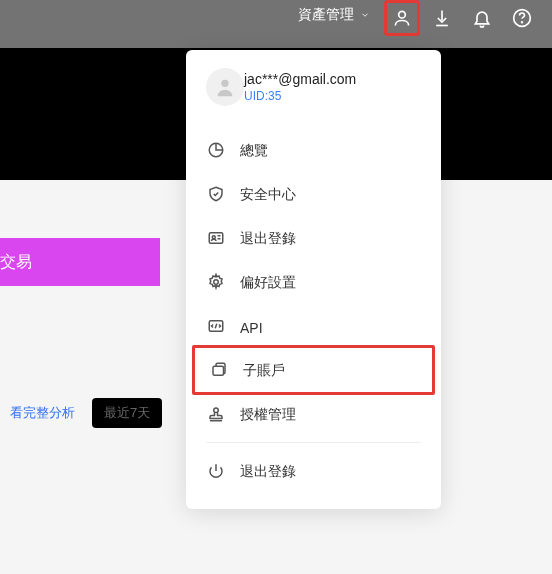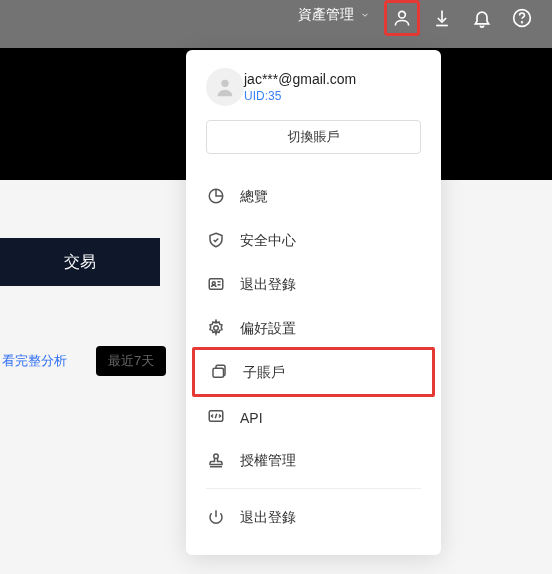--- a/index.html
+++ b/index.html
@@ -46,37 +46,37 @@
       background: #000;
       height: 132px;
       width: 100%;
     }
     .content-area {
       background: #f5f5f5;
       position: relative;
       height: calc(574px - 48px - 132px);
     }
     .trade-btn {
-      background: #0f172a;
+      background: #d946ef;
       color: #fff;
       width: 160px;
       height: 48px;
       display: flex;
       align-items: center;
-      justify-content: center;
+      justify-content: flex-start;
       font-size: 16px;
       margin-top: 58px;
       cursor: pointer;
     }
     .bottom-pills {
       display: flex;
       align-items: center;
-      gap: 29px;
-      margin-top: 60px;
-      padding-left: 2px;
+      gap: 17px;
+      margin-top: 112px;
+      padding-left: 10px;
     }
     .link-text {
       color: #2e6ff2;
       font-size: 13px;
       cursor: pointer;
     }
     .pill {
       background: #000000;
       color: #666;
       font-size: 13px;
@@ -221,23 +221,20 @@
       <svg width="22" height="22" viewBox="0 0 24 24" fill="currentColor">
           <circle cx="12" cy="8" r="4"></circle>
           <path d="M4 22c0-4 4-7 8-7s8 3 8 7z"></path>
         </svg>
     </div>
     <div class="user-info">
       <div class="email">jac***@gmail.com</div>
       <div class="uid">UID:35</div>
     </div>
   </div>
-  <div class="switch-btn">
-    <span>切換賬戶</span>
-  </div>
 
   <div class="menu-list">
     <div class="menu-item">
       <span class="mi-icon">
         <svg width="18" height="18" viewBox="0 0 24 24" fill="none" stroke="currentColor" stroke-width="2">
             <circle cx="12" cy="12" r="9"></circle>
             <path d="M12 3v9h9"></path>
           </svg>
       </span>
       <span>總覽</span>
@@ -265,40 +262,40 @@
     </div>
     <div class="menu-item">
       <span class="mi-icon">
         <svg width="18" height="18" viewBox="0 0 24 24" fill="none" stroke="currentColor" stroke-width="2">
             <circle cx="12" cy="12" r="3"></circle>
             <path d="M12 2l1 3 3-1 1 3 3 1-1 3 1 3-3 1-1 3-3-1-1 3-1-3-3 1-1-3-3-1 1-3-1-3 3-1 1-3 3 1z"></path>
           </svg>
       </span>
       <span>偏好設置</span>
     </div>
-    <div class="menu-item highlighted">
-      <span class="mi-icon">
-        <svg width="18" height="18" viewBox="0 0 24 24" fill="none" stroke="currentColor" stroke-width="2">
-            <rect x="4" y="7" width="14" height="12" rx="2"></rect>
-            <path d="M8 7V5a2 2 0 012-2h8a2 2 0 012 2v10a2 2 0 01-2 2"></path>
-          </svg>
-      </span>
-      <span>子賬戶</span>
-    </div>
     <div class="menu-item">
       <span class="mi-icon">
         <svg width="18" height="18" viewBox="0 0 24 24" fill="none" stroke="currentColor" stroke-width="2">
             <rect x="3" y="5" width="18" height="14" rx="2"></rect>
             <polyline points="8 10 6 12 8 14"></polyline>
             <polyline points="16 10 18 12 16 14"></polyline>
             <line x1="13" y1="9" x2="11" y2="15"></line>
           </svg>
       </span>
       <span>API</span>
     </div>
+    <div class="menu-item highlighted">
+      <span class="mi-icon">
+        <svg width="18" height="18" viewBox="0 0 24 24" fill="none" stroke="currentColor" stroke-width="2">
+            <rect x="4" y="7" width="14" height="12" rx="2"></rect>
+            <path d="M8 7V5a2 2 0 012-2h8a2 2 0 012 2v10a2 2 0 01-2 2"></path>
+          </svg>
+      </span>
+      <span>子賬戶</span>
+    </div>
     <div class="menu-item">
       <span class="mi-icon">
         <svg width="18" height="18" viewBox="0 0 24 24" fill="none" stroke="currentColor" stroke-width="2">
             <circle cx="12" cy="7" r="3"></circle>
             <path d="M10 10v4H6a2 2 0 00-2 2v2h16v-2a2 2 0 00-2-2h-4v-4"></path>
             <line x1="4" y1="21" x2="20" y2="21"></line>
           </svg>
       </span>
       <span>授權管理</span>
     </div>

